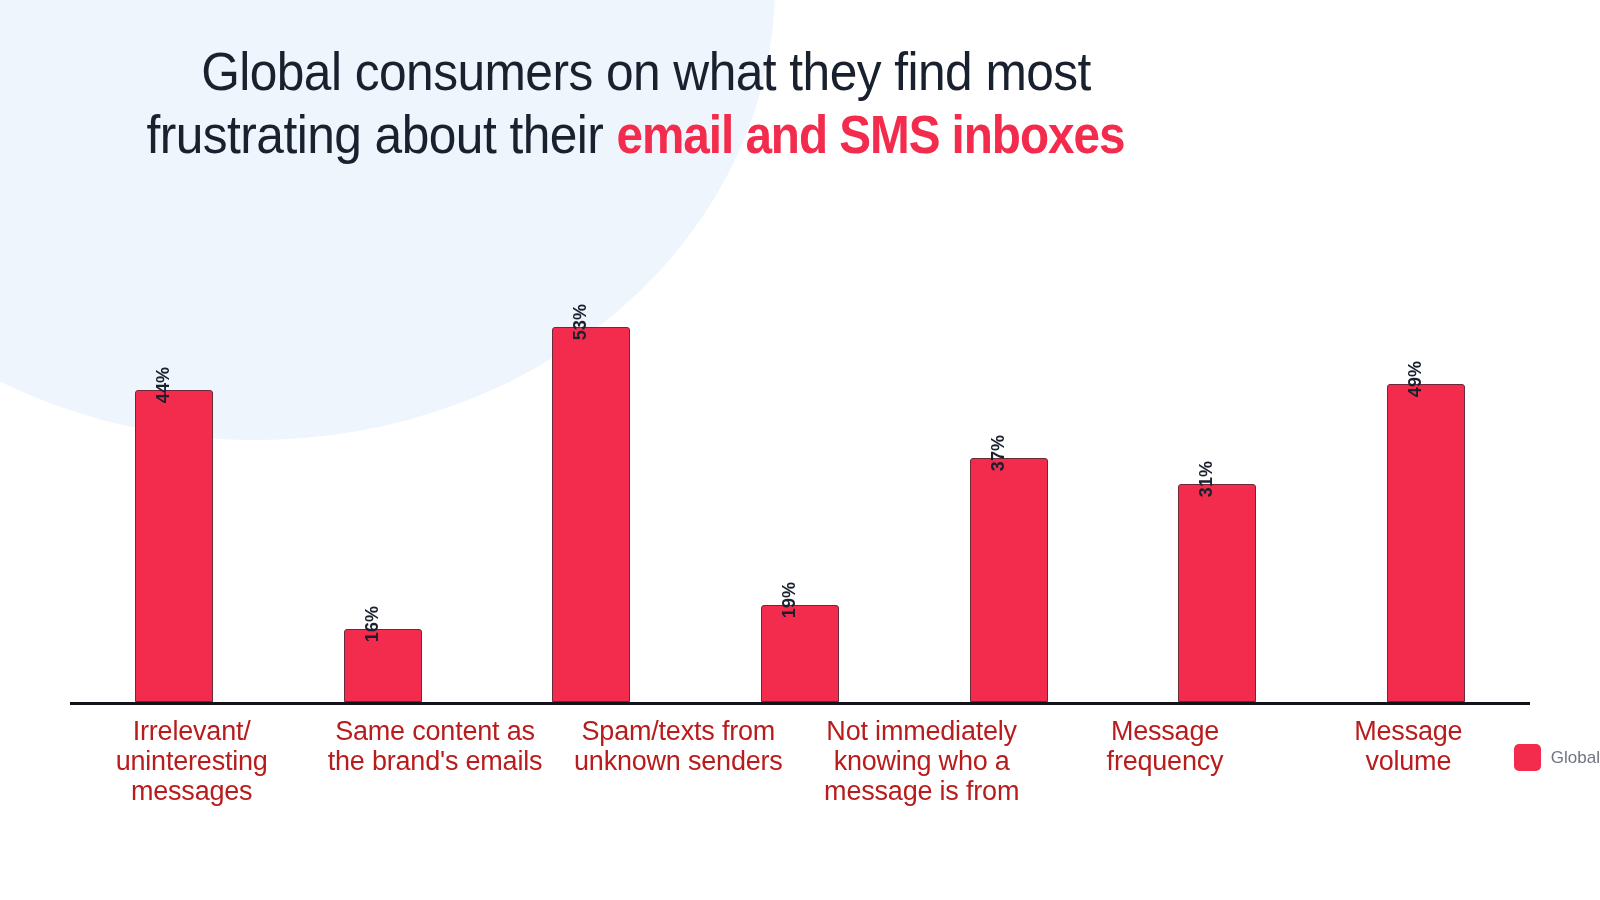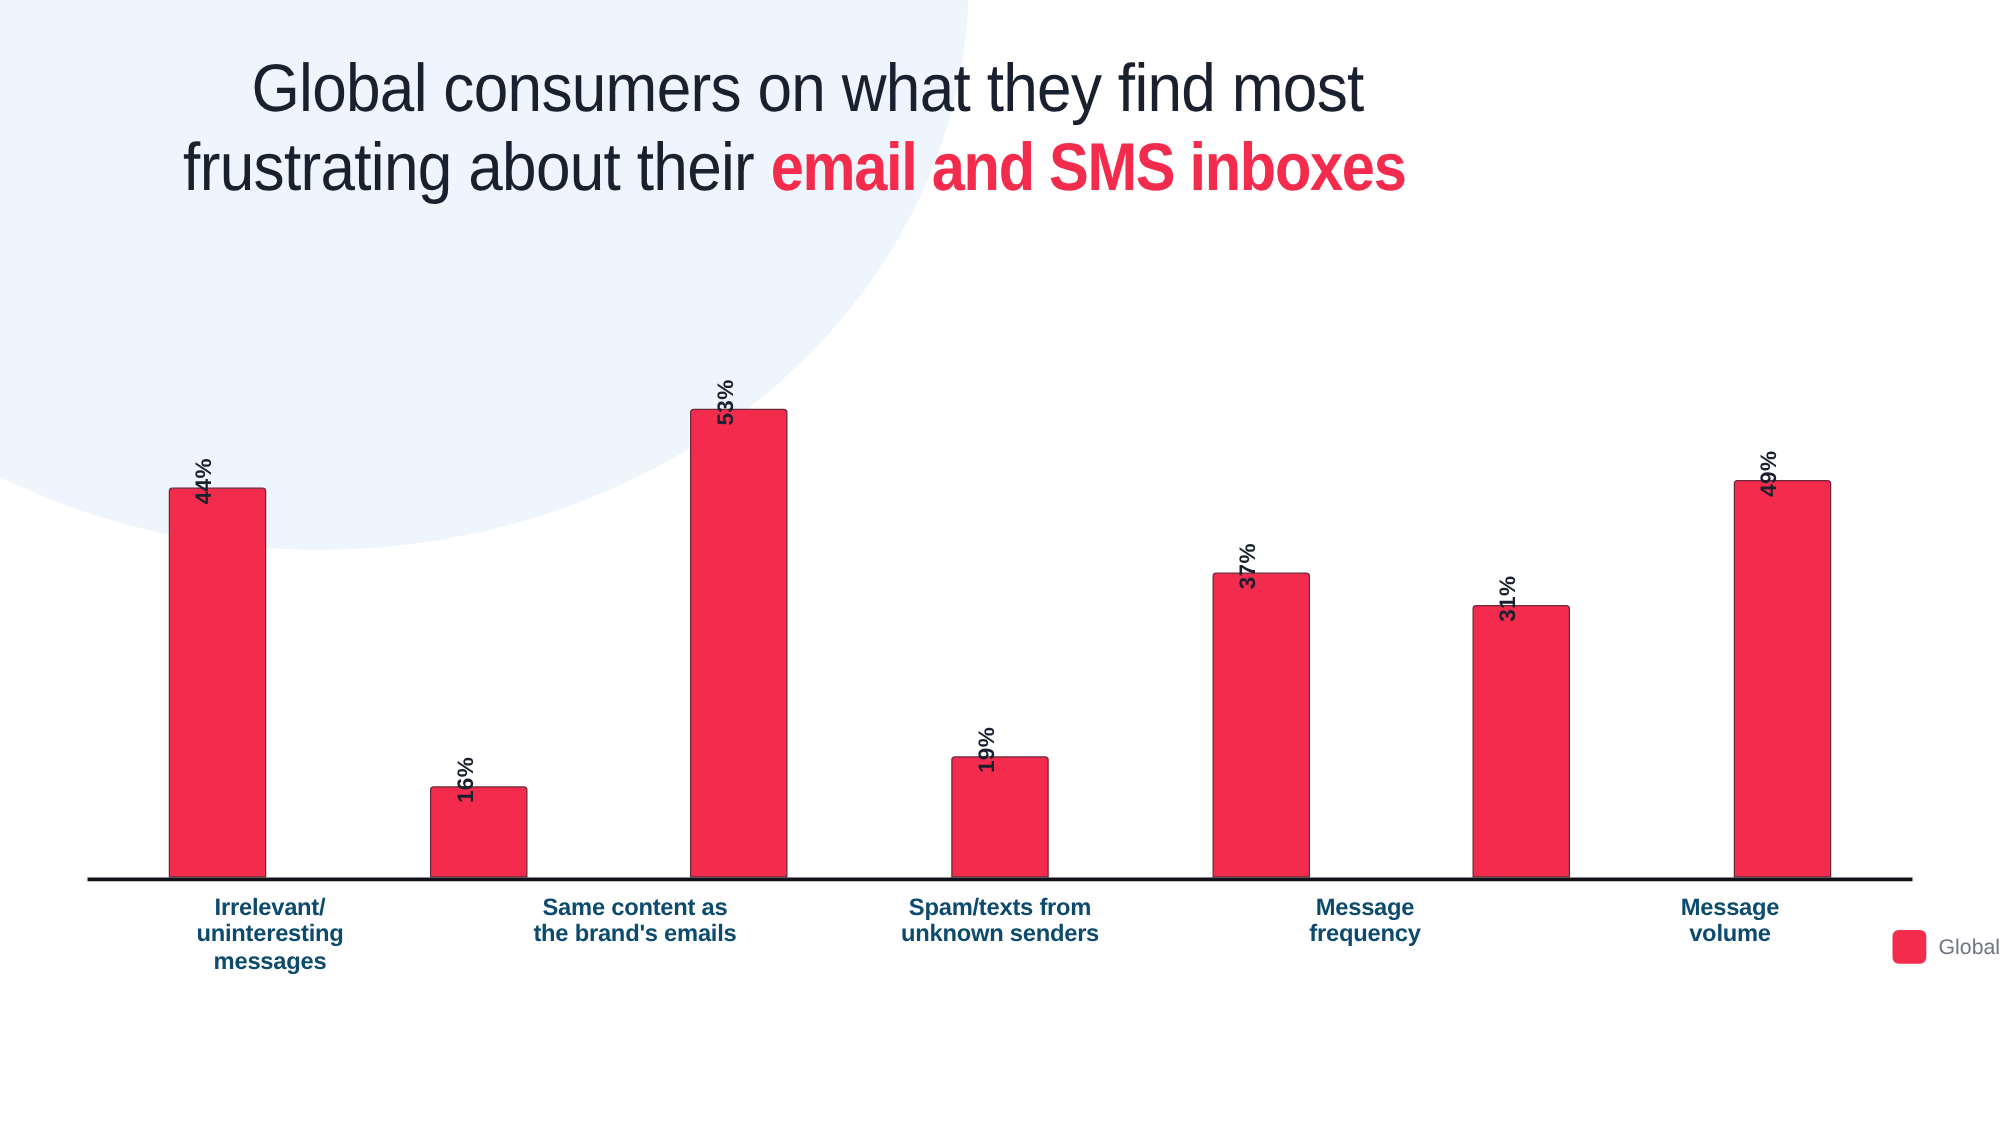--- a/index.html
+++ b/index.html
@@ -135,23 +135,23 @@
     display: flex;
     z-index: 2;
   }
   .cat-slot {
     flex: 1 1 0;
     text-align: center;
     padding: 0 6px;
     box-sizing: border-box;
   }
   .cat-label {
-    font-size: 19px;
-    font-weight: 700;
-    color: #0c4a6e;
+    font-size: 27px;
+    font-weight: 400;
+    color: #b91c1c;
     line-height: 1.12;
     letter-spacing: -0.2px;
     display: inline-block;
   }
 
   
   #legend {
     position: absolute;
     left: 0;
     top: 744px;
@@ -228,20 +228,21 @@
           </div>
         </div>
       </div>
     <div class="axis-line"></div>
   </div>
 
   <div id="cats">
       <div class="cat-slot"><span class="cat-label">Irrelevant/<br>uninteresting<br>messages</span></div>
       <div class="cat-slot"><span class="cat-label">Same content as<br>the brand's emails</span></div>
       <div class="cat-slot"><span class="cat-label">Spam/texts from<br>unknown senders</span></div>
+      <div class="cat-slot"><span class="cat-label">Not immediately<br>knowing who a<br>message is from</span></div>
       <div class="cat-slot"><span class="cat-label">Message<br>frequency</span></div>
       <div class="cat-slot"><span class="cat-label">Message<br>volume</span></div>
     </div>
 
   <div id="legend">
     <div class="legend-item">
       <span class="legend-swatch"></span>
       <span class="legend-text">Global</span>
     </div>
   </div>

